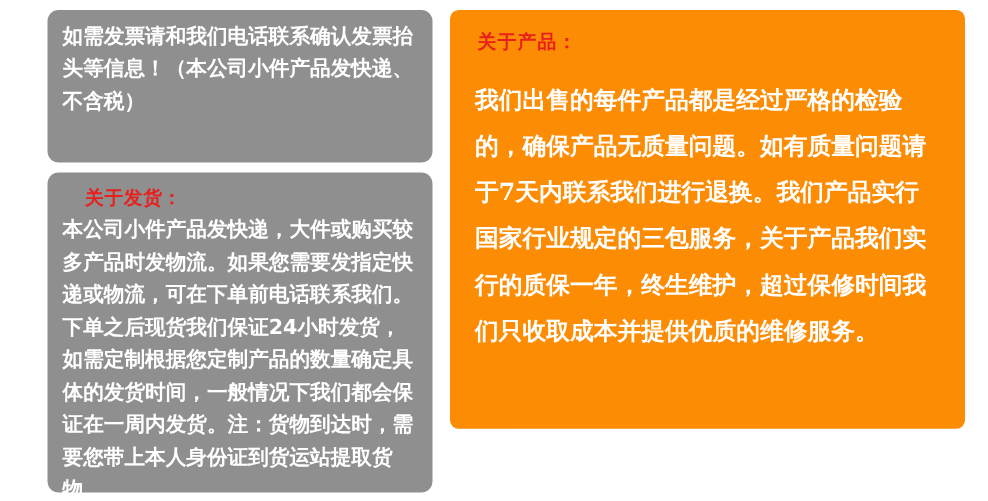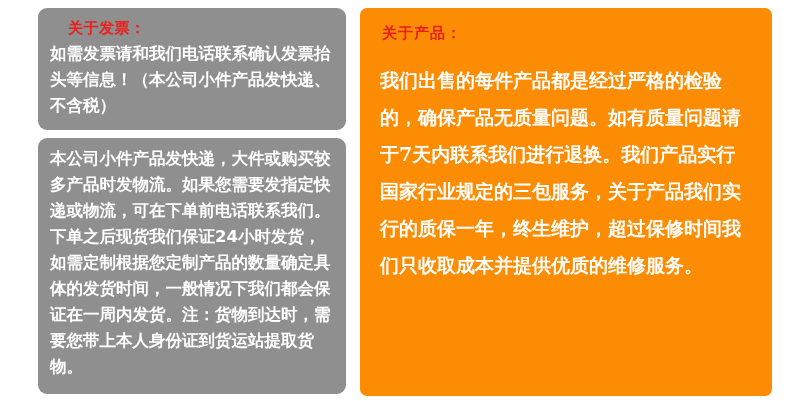--- a/index.html
+++ b/index.html
@@ -56,21 +56,21 @@
     text-align: left;
     word-break: break-all;
   }
 
   
   #panel-product {
     position: absolute;
     left: 360px;
     top: 8px;
     width: 412px;
-    height: 388px;
+    height: 335px;
     background: #fc8c03;
     border-radius: 7px;
     box-sizing: border-box;
     padding: 10px 18px 10px 20px;
   }
   .orange-heading {
     color: #e8201c;
     font-family: "DejaVu Serif", "Liberation Serif", serif;
     font-weight: 700;
     font-size: 15px;
@@ -88,25 +88,25 @@
     text-align: left;
     word-break: break-all;
   }
 </style>
 </head>
 <body>
 
 <div id="page">
 
   <div class="gray-panel" id="panel-invoice">
-    <div class="gray-heading">关于发票：</div>
     <div class="gray-body">如需发票请和我们电话联系确认发票抬头等信息！（本公司小件产品发快递、不含税）</div>
   </div>
 
   <div class="gray-panel" id="panel-shipping">
+    <div class="gray-heading">关于发货：</div>
     <div class="gray-body">本公司小件产品发快递，大件或购买较多产品时发物流。如果您需要发指定快递或物流，可在下单前电话联系我们。下单之后现货我们保证24小时发货，如需定制根据您定制产品的数量确定具体的发货时间，一般情况下我们都会保证在一周内发货。注：货物到达时，需要您带上本人身份证到货运站提取货物。</div>
   </div>
 
   <div id="panel-product">
     <div class="orange-heading">关于产品：</div>
     <div class="orange-body">我们出售的每件产品都是经过严格的检验的，确保产品无质量问题。如有质量问题请于7天内联系我们进行退换。我们产品实行国家行业规定的三包服务，关于产品我们实行的质保一年，终生维护，超过保修时间我们只收取成本并提供优质的维修服务。</div>
   </div>
 
 </div>
 

